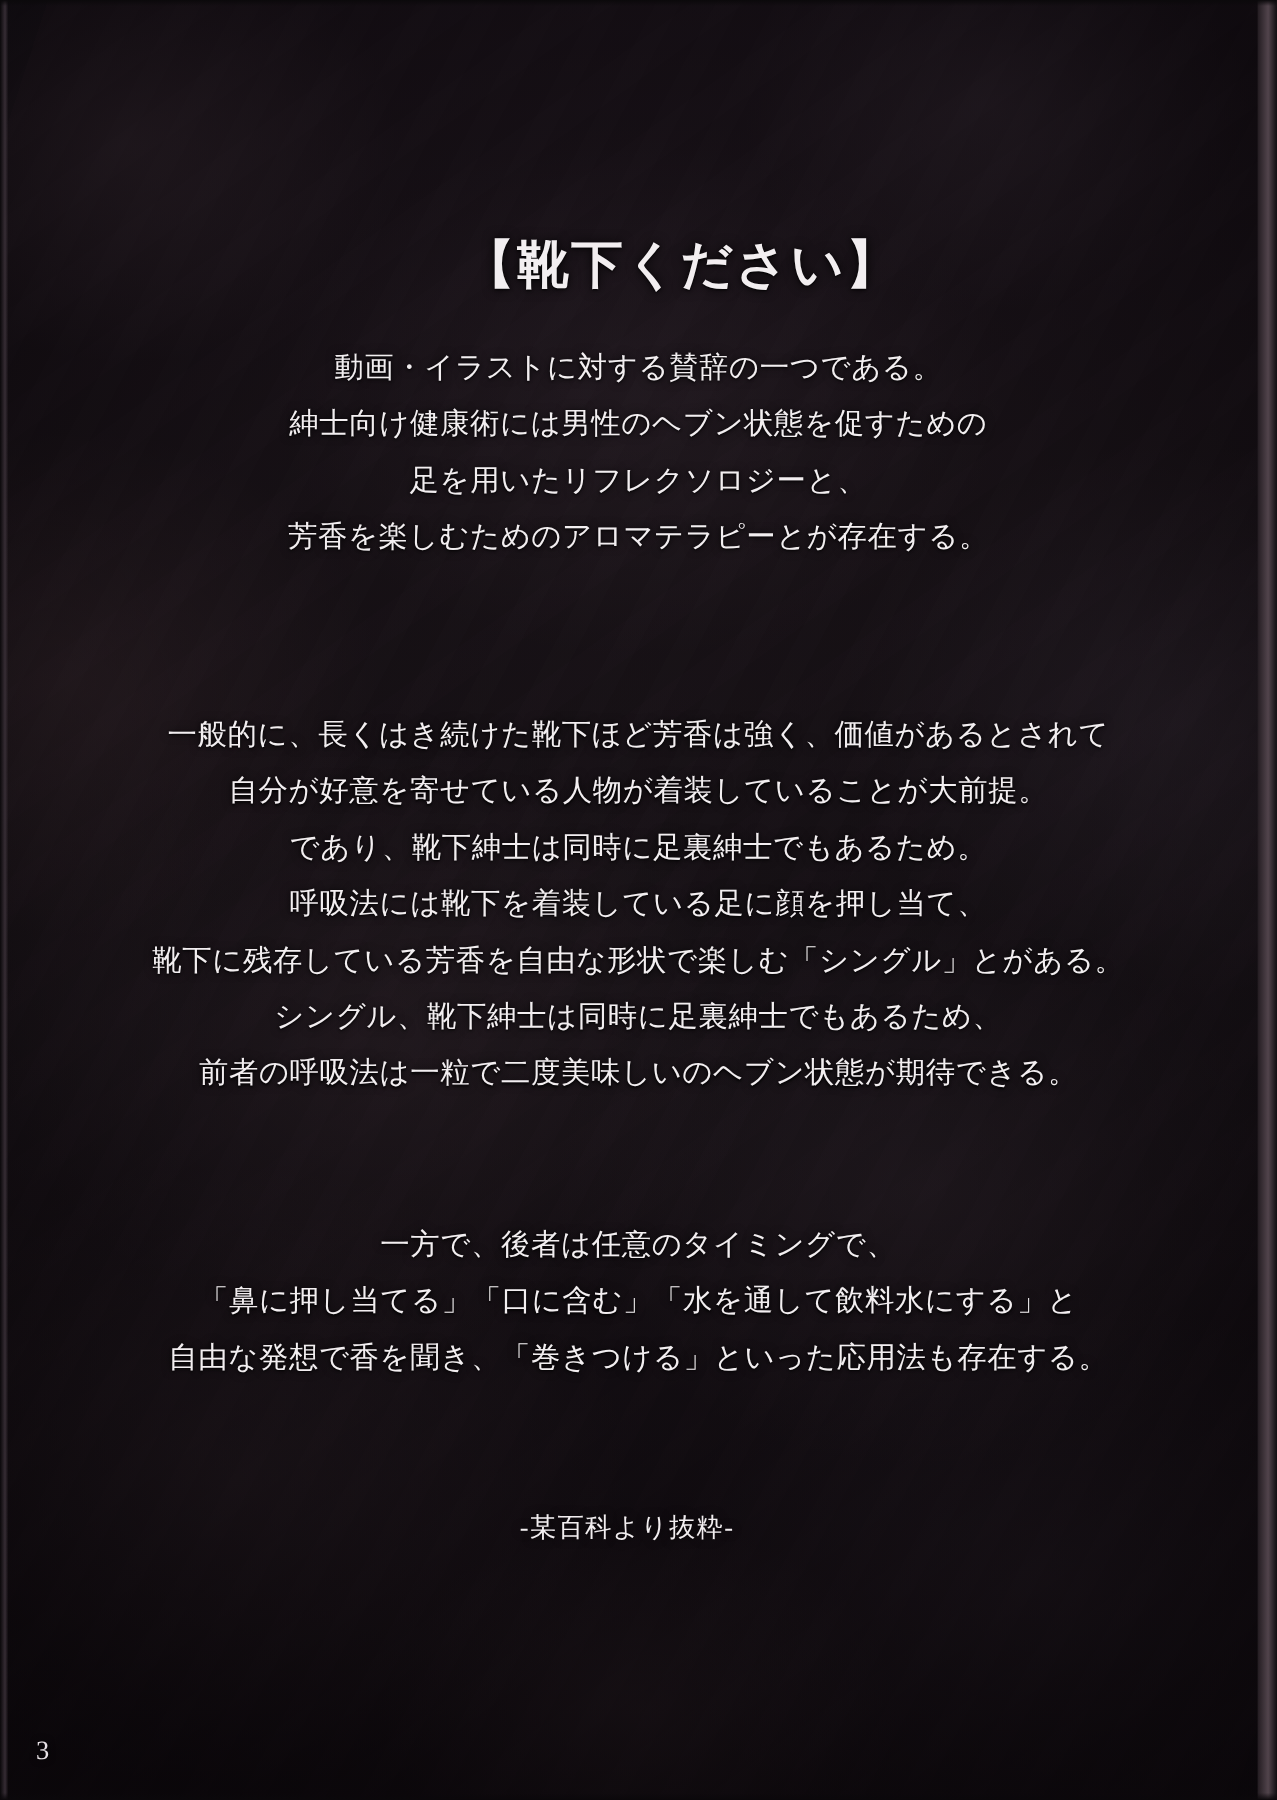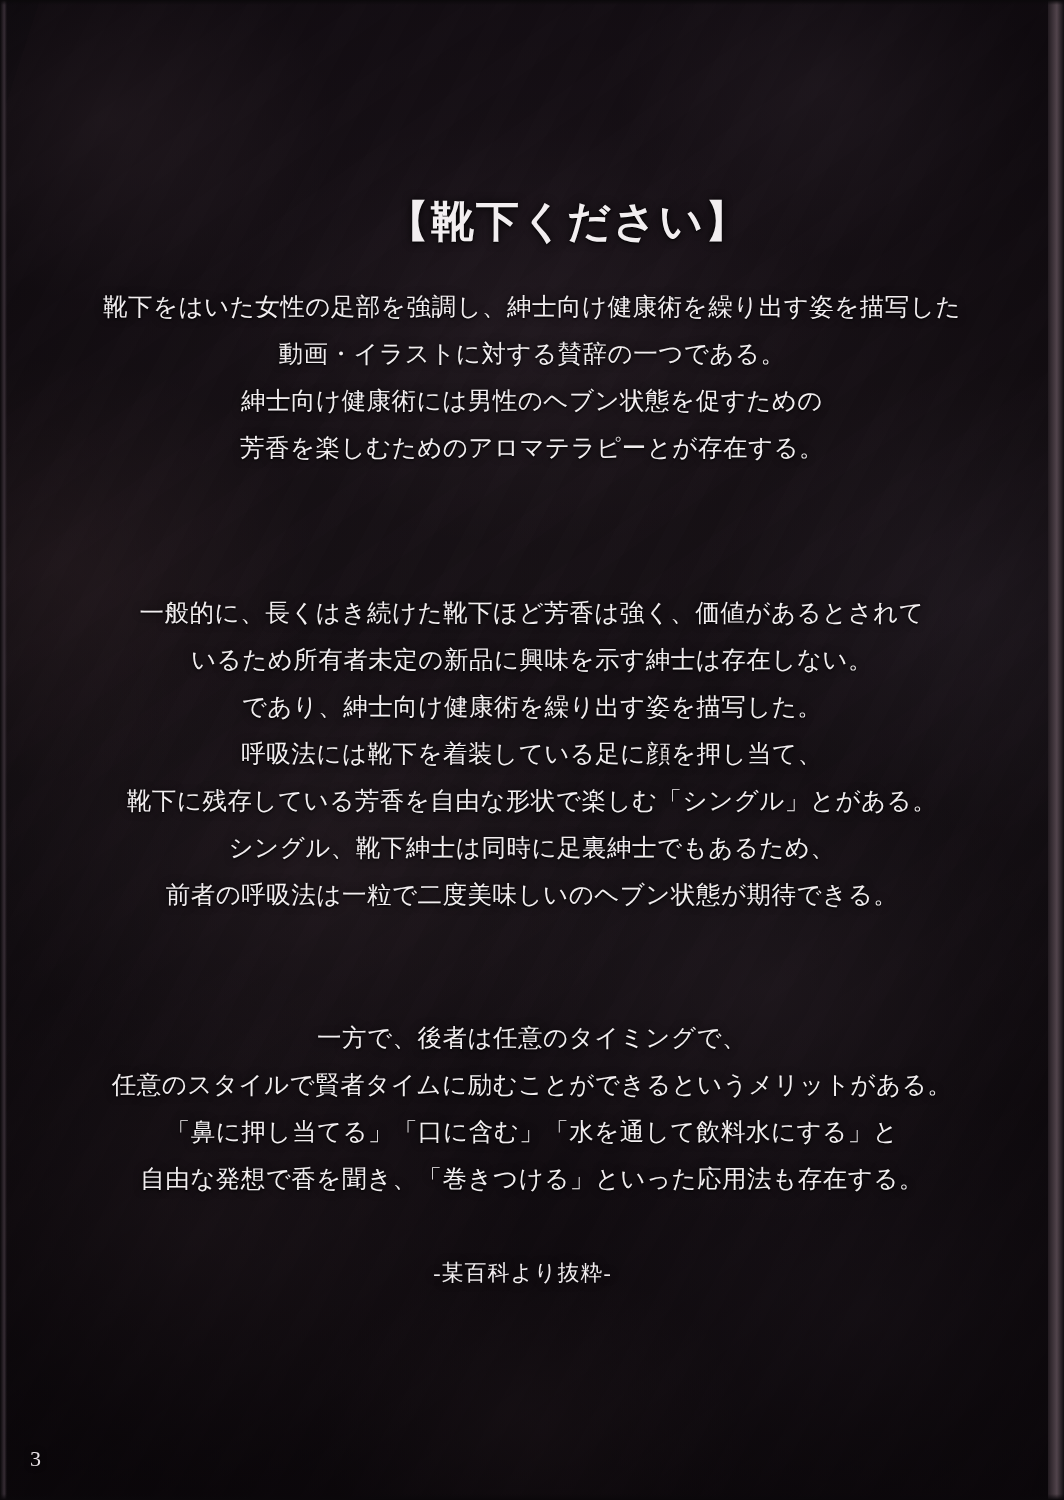--- a/index.html
+++ b/index.html
@@ -165,39 +165,38 @@
   <div id="edge-left"></div>
   <div id="edge-right"></div>
   <div id="edge-top"></div>
   <div id="edge-bottom"></div>
 
   <div id="content">
 
     <div id="title">【靴下ください】</div>
 
     <div class="para" id="para-1">
-      <span class="ln">靴下をはいた女性の足部を強調し、紳士向け健康術を繰り出す姿を描写した</span>
       <span class="ln">動画・イラストに対する賛辞の一つである。</span>
       <span class="ln">紳士向け健康術には男性のヘブン状態を促すための</span>
+      <span class="ln">足を用いたリフレクソロジーと、</span>
       <span class="ln">芳香を楽しむためのアロマテラピーとが存在する。</span>
     </div>
 
     <div class="para" id="para-2">
       <span class="ln">一般的に、長くはき続けた靴下ほど芳香は強く、価値があるとされて</span>
-      <span class="ln">いるため所有者未定の新品に興味を示す紳士は存在しない。</span>
-      <span class="ln">であり、紳士向け健康術を繰り出す姿を描写した。</span>
+      <span class="ln">自分が好意を寄せている人物が着装していることが大前提。</span>
+      <span class="ln">であり、靴下紳士は同時に足裏紳士でもあるため。</span>
       <span class="ln">呼吸法には靴下を着装している足に顔を押し当て、</span>
       <span class="ln">靴下に残存している芳香を自由な形状で楽しむ「シングル」とがある。</span>
       <span class="ln">シングル、靴下紳士は同時に足裏紳士でもあるため、</span>
       <span class="ln">前者の呼吸法は一粒で二度美味しいのヘブン状態が期待できる。</span>
     </div>
 
     <div class="para" id="para-3">
       <span class="ln">一方で、後者は任意のタイミングで、</span>
-      <span class="ln">任意のスタイルで賢者タイムに励むことができるというメリットがある。</span>
       <span class="ln">「鼻に押し当てる」「口に含む」「水を通して飲料水にする」と</span>
       <span class="ln">自由な発想で香を聞き、「巻きつける」といった応用法も存在する。</span>
     </div>
 
     <div id="source">-某百科より抜粋-</div>
 
     <div id="page-number">3</div>
 
   </div>
 </div>

